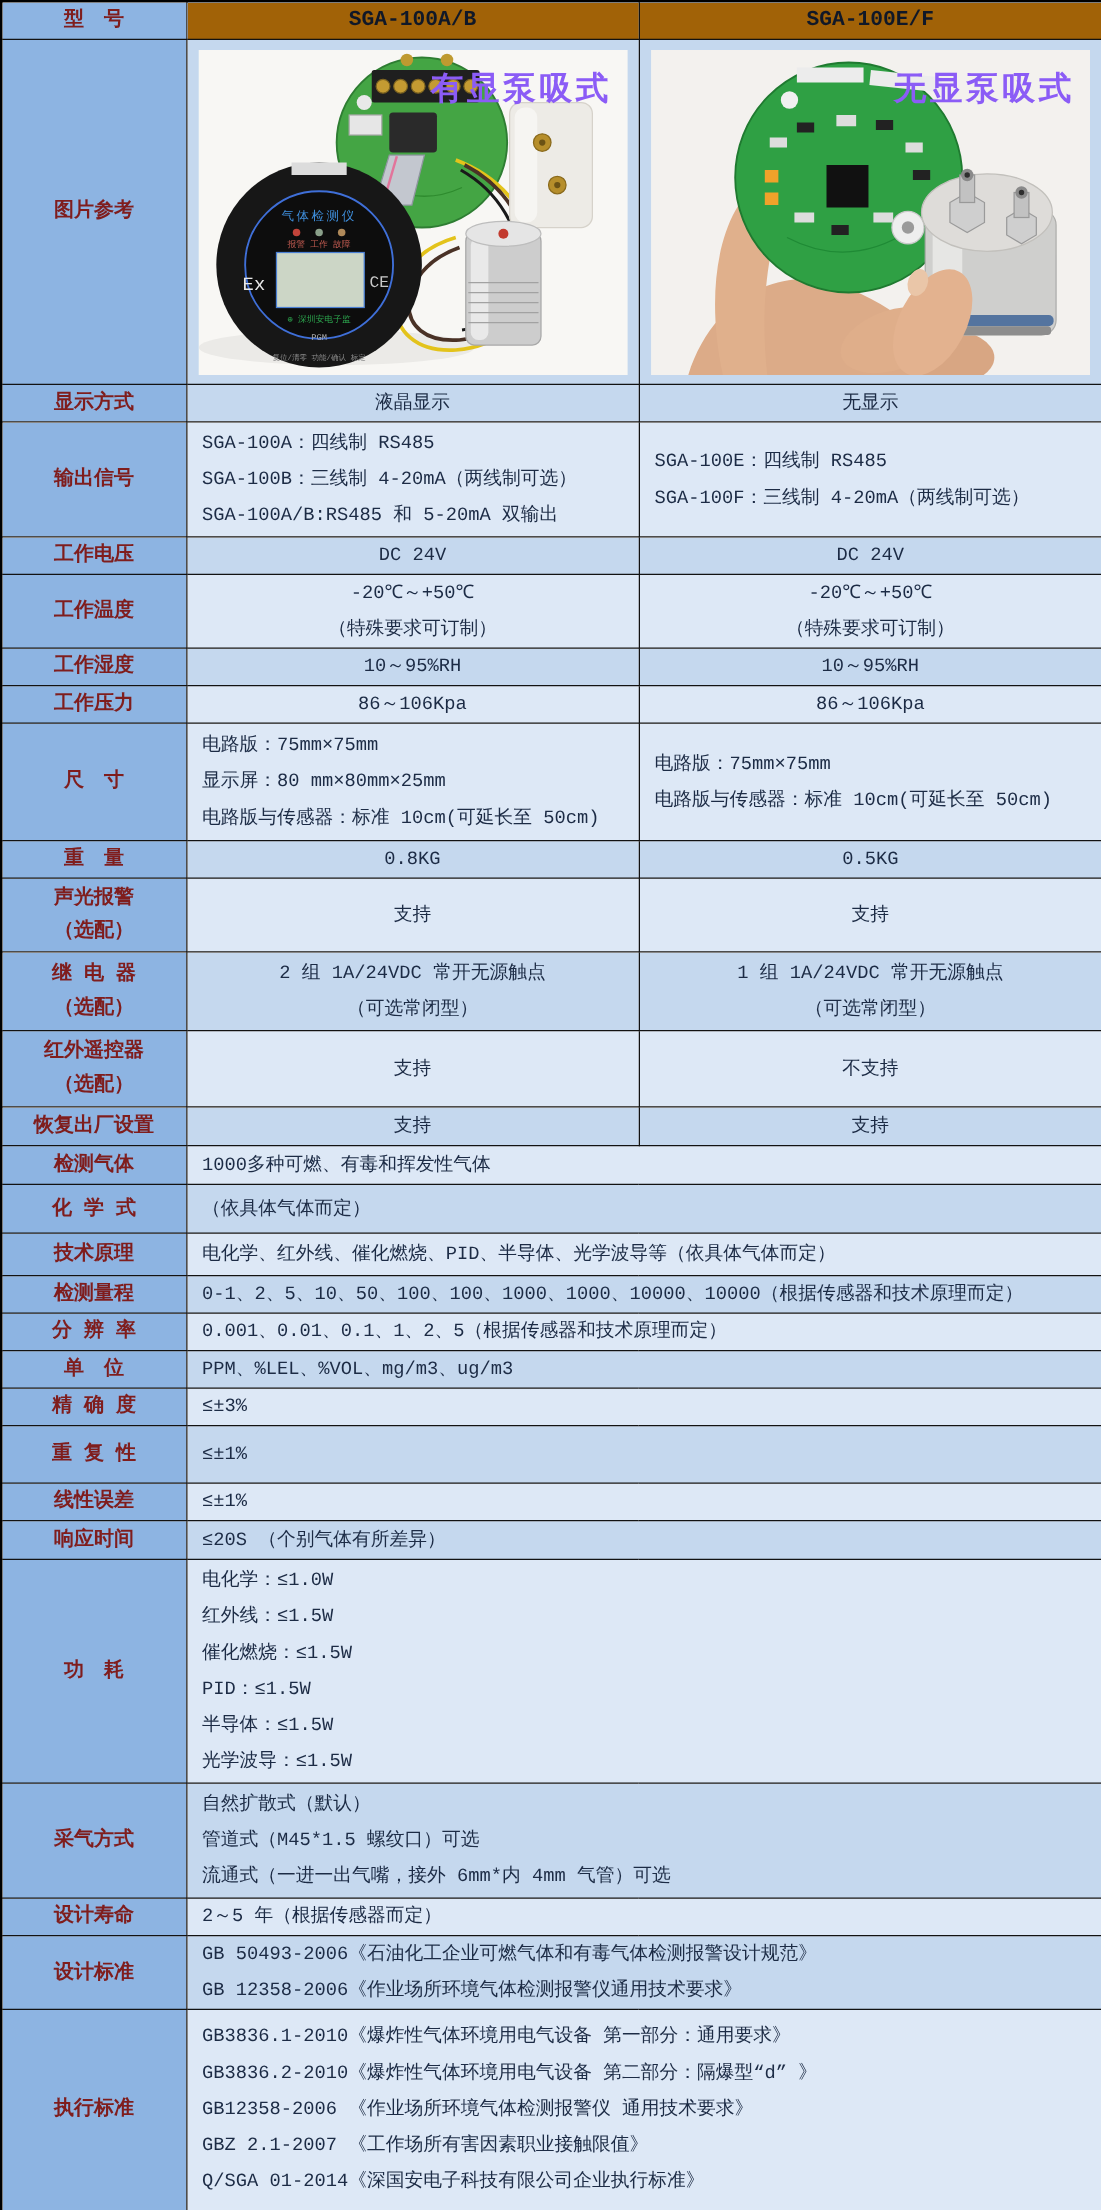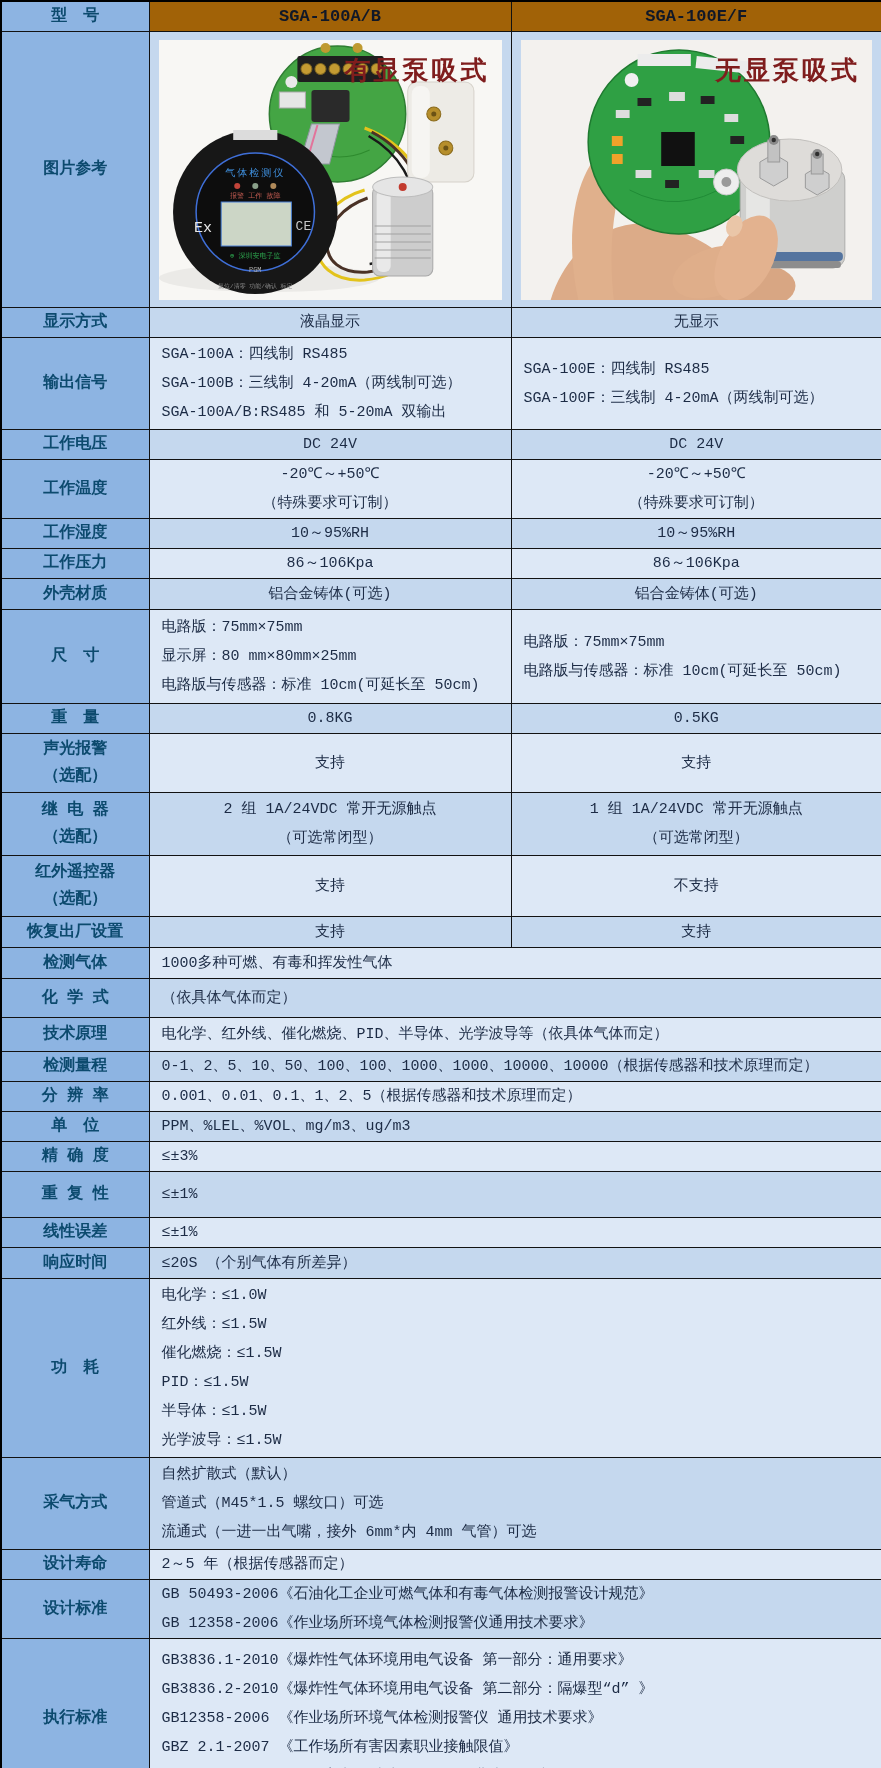--- a/index.html
+++ b/index.html
@@ -1,31 +1,31 @@
 <!DOCTYPE html>
 <html><head>
 <meta charset="utf-8">
 <style>
   html,body{margin:0;padding:0;background:#ffffff;}
   body{width:881px;font-family:"Liberation Mono","DejaVu Sans Mono",monospace;color:#1c2b45;}
   table.spec{border-collapse:collapse;width:881px;table-layout:fixed;border:2px solid #000;}
   td{border:1px solid #121212;padding:0;vertical-align:middle;font-size:15px;line-height:29px;overflow:hidden;}
-  td.lbl{background:#8db4e2;text-align:center;font-weight:bold;font-size:16px;color:#0c4a6e;}
+  td.lbl{background:#8db4e2;text-align:center;font-weight:bold;font-size:16px;color:#7f1d1d;}
   td.lbl div{line-height:27px;}
   td.hd{background:#a16207;text-align:center;font-weight:bold;font-size:17px;color:#101828;}
   td.c{}
   .dark{background:#c5d8ee;}
   .light{background:#dde8f6;}
   td.center{text-align:center;}
   td.left{text-align:left;padding-left:12px;padding-right:6px;}
   td.left div{line-height:29px;}
   td.imgcell{padding:7px 9px;}
   .photo{position:relative;width:100%;height:260px;background:#f7f6f3;}
   .photo svg{display:block;width:100%;height:100%;}
-  .wm{position:absolute;top:16px;right:12px;font-size:26px;letter-spacing:3px;color:#7f1d1d;font-weight:bold;font-family:"Liberation Sans",sans-serif;}
+  .wm{position:absolute;top:16px;right:12px;font-size:26px;letter-spacing:3px;color:#8b5cf6;font-weight:bold;font-family:"Liberation Sans",sans-serif;}
 </style>
 </head>
 <body>
 
 <table class="spec">
 <colgroup>
       <col style="width:148px">
       <col style="width:362px">
       <col style="width:371px">
     </colgroup>
@@ -214,25 +214,20 @@
   <td class="c center dark">10～95%RH</td>
   <td class="c center dark">10～95%RH</td>
 </tr>
 
 <tr style="height:28px">
   <td class="lbl">工作压力</td>
   <td class="c center light">86～106Kpa</td>
   <td class="c center light">86～106Kpa</td>
 </tr>
 
-<tr style="height:31px">
-  <td class="lbl">外壳材质</td>
-  <td class="c center dark">铝合金铸体(可选)</td>
-  <td class="c center dark">铝合金铸体(可选)</td>
-</tr>
 
 <tr style="height:94px">
   <td class="lbl">尺　寸</td>
   <td class="c left light">
     <div>电路版：75mm×75mm</div>
     <div>显示屏：80 mm×80mm×25mm</div>
     <div>电路版与传感器：标准 10cm(可延长至 50cm)</div>
   </td>
   <td class="c left light">
     <div>电路版：75mm×75mm</div>

